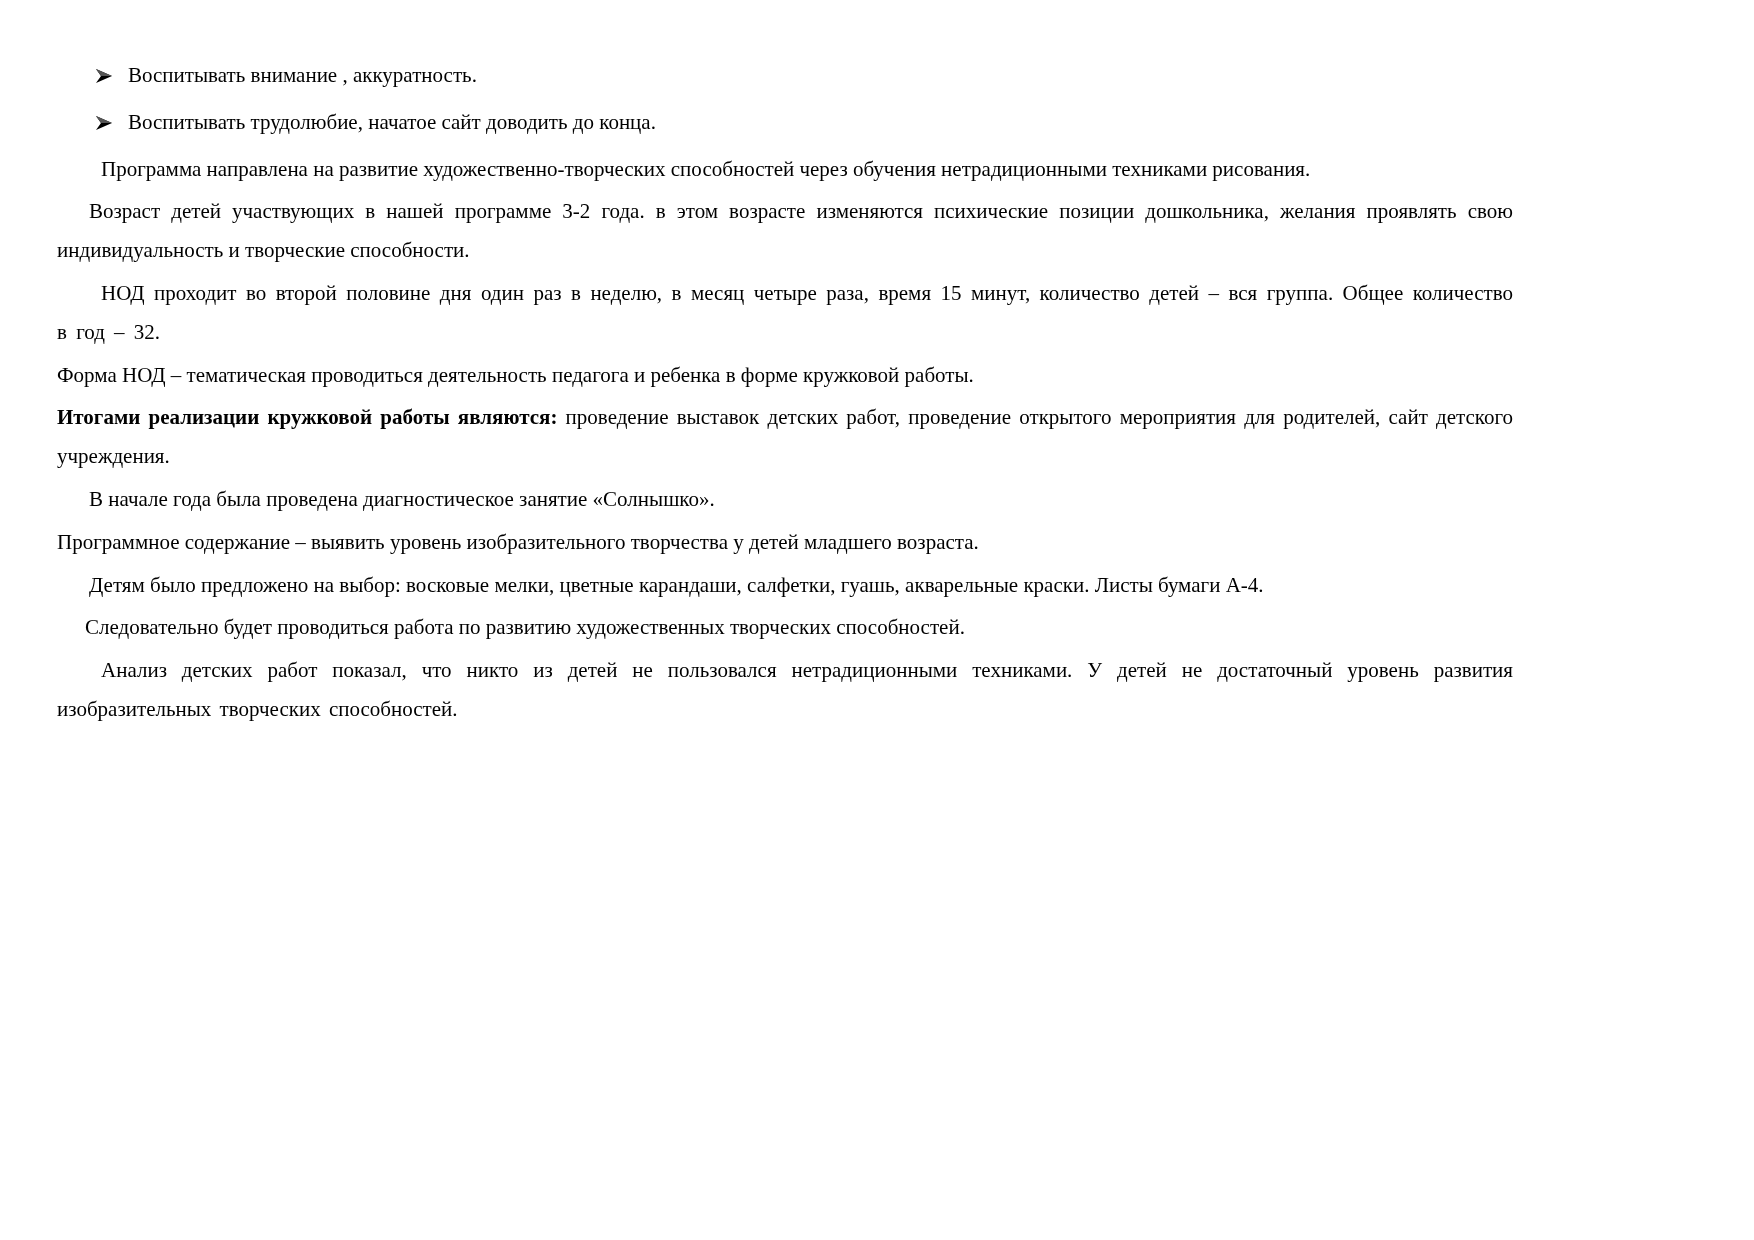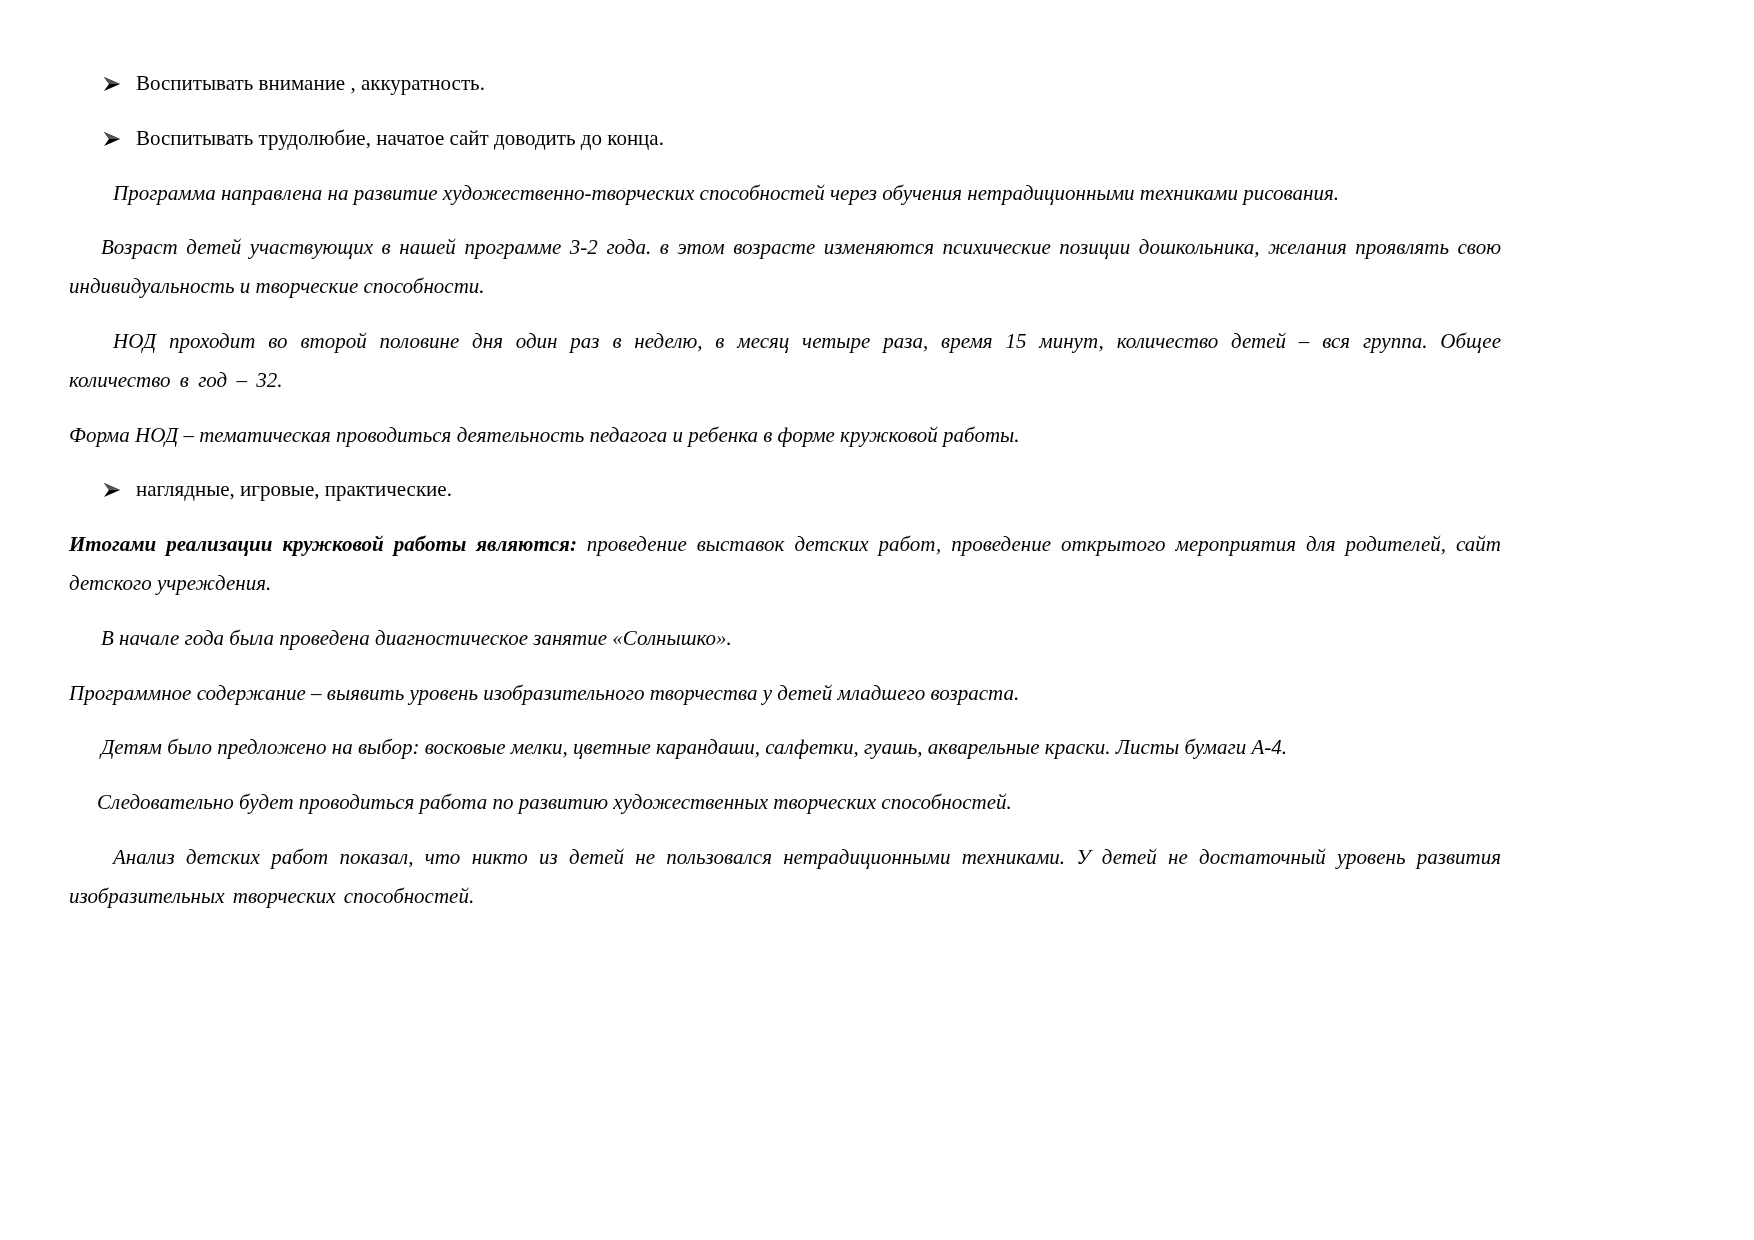--- a/index.html
+++ b/index.html
@@ -17,32 +17,31 @@
     }
     .page {
       position: absolute;
       left: 53px;
       top: 48px;
       width: 1464px;
       font-size: 21px;
       line-height: 38.8px;
     }
     .para {
-      margin: 16px;
+      margin: 4px;
       text-align: justify;
-      font-style: italic;
     }
     .para.indent { text-indent: 44px; }
     .para.indent-sm { text-indent: 32px; }
     .para.indent-xs { text-indent: 28px; }
     .para.noindent { text-indent: 0; }
     .bullet {
       display: flex;
       align-items: baseline;
-      margin: 16px;
+      margin: 8px;
       padding-left: 35px;
     }
     .bullet .arrow {
       display: inline-block;
       width: 32px;
       flex: 0 0 32px;
     }
     .bullet .arrow svg { display: inline-block; vertical-align: -1px; }
     .bold { font-weight: bold; }
     .heading { font-weight: bold; margin: 0; }
@@ -75,29 +74,20 @@
   <p class="para indent">Программа направлена на развитие художественно-творческих способностей через обучения нетрадиционными техниками рисования.</p>
 
   <p class="para indent-sm">Возраст детей участвующих в нашей программе 3-2 года. в этом возрасте изменяются психические позиции дошкольника, желания проявлять свою индивидуальность и творческие способности.</p>
 
   <p class="para indent" style="word-spacing:4px;">НОД проходит во второй половине дня один раз в неделю, в месяц четыре раза,  время 15 минут,  количество детей – вся группа. Общее количество в год – 32.</p>
 
   <p class="para noindent">Форма НОД – тематическая проводиться деятельность педагога и ребенка в форме кружковой работы.</p>
 
 
 
-  <p class="bullet">
-    <span class="arrow">
-      <svg width="16" height="14" viewBox="0 0 16 14">
-          <path d="M0 0 L16 7 L0 14 L5 7 Z" fill="#000"></path>
-          <path d="M0 0 L16 7 L5 7 Z" fill="#555"></path>
-        </svg>
-    </span>
-    <span>наглядные, игровые, практические.</span>
-  </p>
 
   <p class="para noindent">
     <span class="bold">Итогами реализации кружковой работы являются:</span><span> проведение выставок детских работ, проведение открытого мероприятия для родителей, сайт детского учреждения.</span>
   </p>
 
   <p class="para indent-sm">В начале года была проведена диагностическое занятие «Солнышко».</p>
 
   <p class="para noindent">Программное содержание – выявить уровень изобразительного творчества у детей младшего возраста.</p>
 
   <p class="para indent-sm">Детям было предложено на выбор: восковые мелки, цветные карандаши, салфетки, гуашь, акварельные краски. Листы бумаги А-4.</p>

